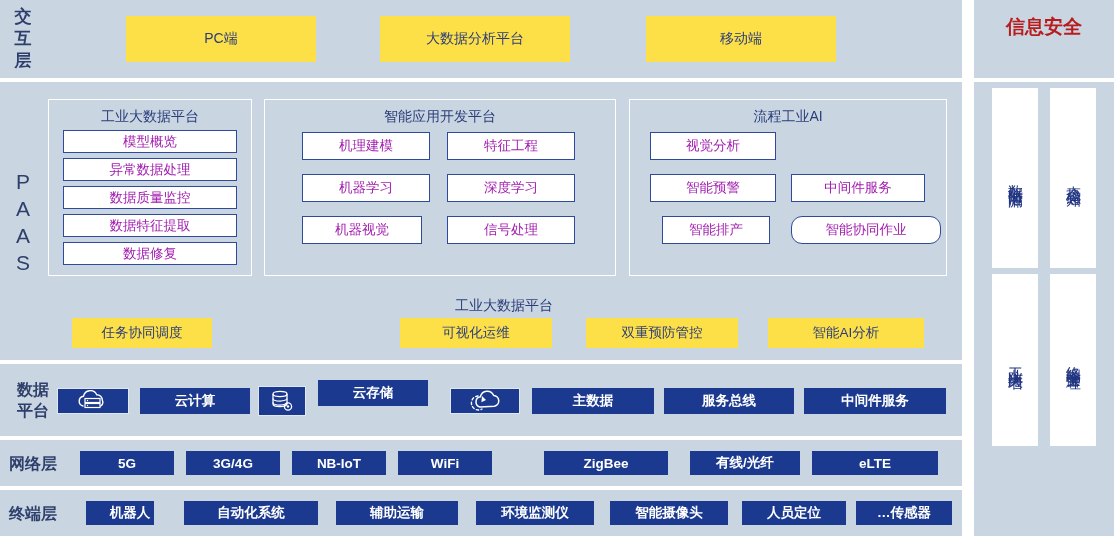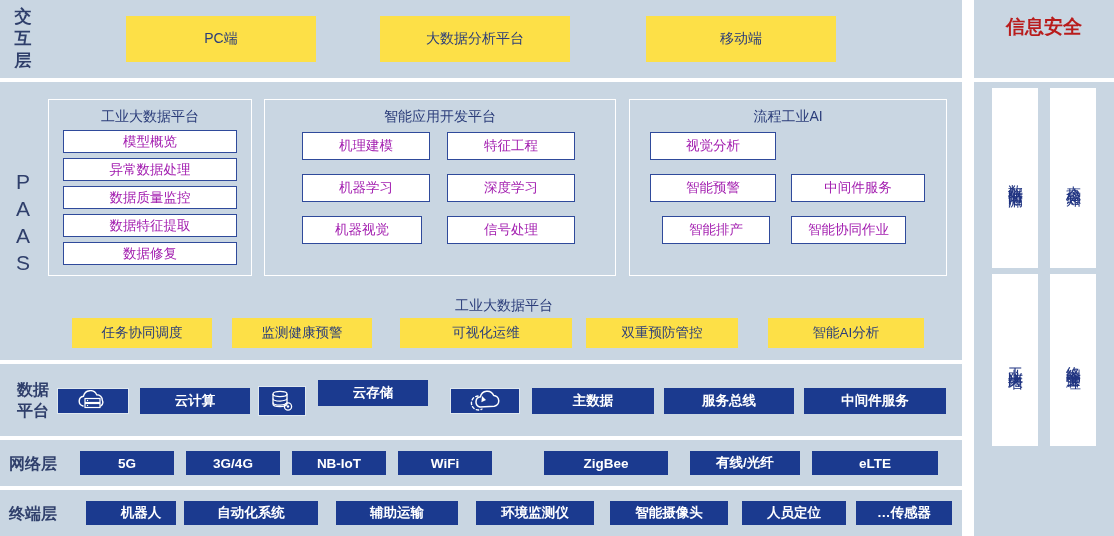--- a/index.html
+++ b/index.html
@@ -227,27 +227,26 @@
       <div class="wbox-b paas-item2" style="left:37px;top:116px;width:120px;">机器视觉</div>
       <div class="wbox-b paas-item2" style="left:182px;top:116px;width:128px;">信号处理</div>
     </div>
 
     <div class="subpanel" style="left:629px;top:17px;width:318px;height:177px;">
       <div class="subtitle" style="position:absolute;left:0;top:8px;">流程工业AI</div>
       <div class="wbox-b paas-item2" style="left:20px;top:32px;width:126px;">视觉分析</div>
       <div class="wbox-b paas-item2" style="left:20px;top:74px;width:126px;">智能预警</div>
       <div class="wbox-b paas-item2" style="left:161px;top:74px;width:134px;">中间件服务</div>
       <div class="wbox-b paas-item2" style="left:20px;top:116px;width:108px;margin-left:12px;">智能排产</div>
-      <div class="wbox-b paas-item2" style="left:161px;top:116px;width:115px;">智能协同作业</div>
+      <div class="wbox-b paas-item2" style="left:161px;top:116px;width:150px;border-radius:11px;">智能协同作业</div>
     </div>
 
     <div id="bigdata-title">工业大数据平台</div>
     <div class="wbox bottom-item" style="left:72px;width:140px;">任务协同调度</div>
-    <div class="wbox bottom-item" style="left:232px;width:140px;">监测健康预警</div>
-    <div class="wbox bottom-item" style="left:400px;width:172px;text-align:center;">可视化运维</div>
+    <div class="wbox bottom-item" style="left:400px;width:152px;text-align:center;">可视化运维</div>
     <div class="wbox bottom-item" style="left:586px;width:152px;">双重预防管控</div>
     <div class="wbox bottom-item" style="left:768px;width:156px;">智能AI分析</div>
   </div>
 
   <div class="panel" id="data-layer">
     <div class="layer-label row-label" style="top:12px;height:48px;">
       <span>数据</span>
       <span>平台</span>
     </div>
 
@@ -295,21 +294,21 @@
     <div class="bluebox row-chip" style="left:186px;top:11px;width:94px;height:24px;">3G/4G</div>
     <div class="bluebox row-chip" style="left:292px;top:11px;width:94px;height:24px;">NB-IoT</div>
     <div class="bluebox row-chip" style="left:398px;top:11px;width:94px;height:24px;">WiFi</div>
     <div class="bluebox row-chip" style="left:544px;top:11px;width:124px;height:24px;">ZigBee</div>
     <div class="bluebox row-chip" style="left:690px;top:11px;width:110px;height:24px;">有线/光纤</div>
     <div class="bluebox row-chip" style="left:812px;top:11px;width:126px;height:24px;">eLTE</div>
   </div>
 
   <div class="panel" id="terminal-layer">
     <div class="layer-label row-label" style="top:0;height:46px;">终端层</div>
-    <div class="bluebox row-chip" style="left:86px;top:11px;width:90px;height:24px;padding-left:20px;">机器人</div>
+    <div class="bluebox row-chip" style="left:86px;top:11px;width:68px;height:24px;padding-left:20px;">机器人</div>
     <div class="bluebox row-chip" style="left:184px;top:11px;width:134px;height:24px;">自动化系统</div>
     <div class="bluebox row-chip" style="left:336px;top:11px;width:122px;height:24px;">辅助运输</div>
     <div class="bluebox row-chip" style="left:476px;top:11px;width:118px;height:24px;">环境监测仪</div>
     <div class="bluebox row-chip" style="left:610px;top:11px;width:118px;height:24px;">智能摄像头</div>
     <div class="bluebox row-chip" style="left:742px;top:11px;width:104px;height:24px;">人员定位</div>
     <div class="bluebox row-chip" style="left:856px;top:11px;width:96px;height:24px;">…传感器</div>
   </div>
 
   <div class="sec-bg" style="left:974px;top:0;width:140px;height:78px;"></div>
   <div id="security-title">信息安全</div>

